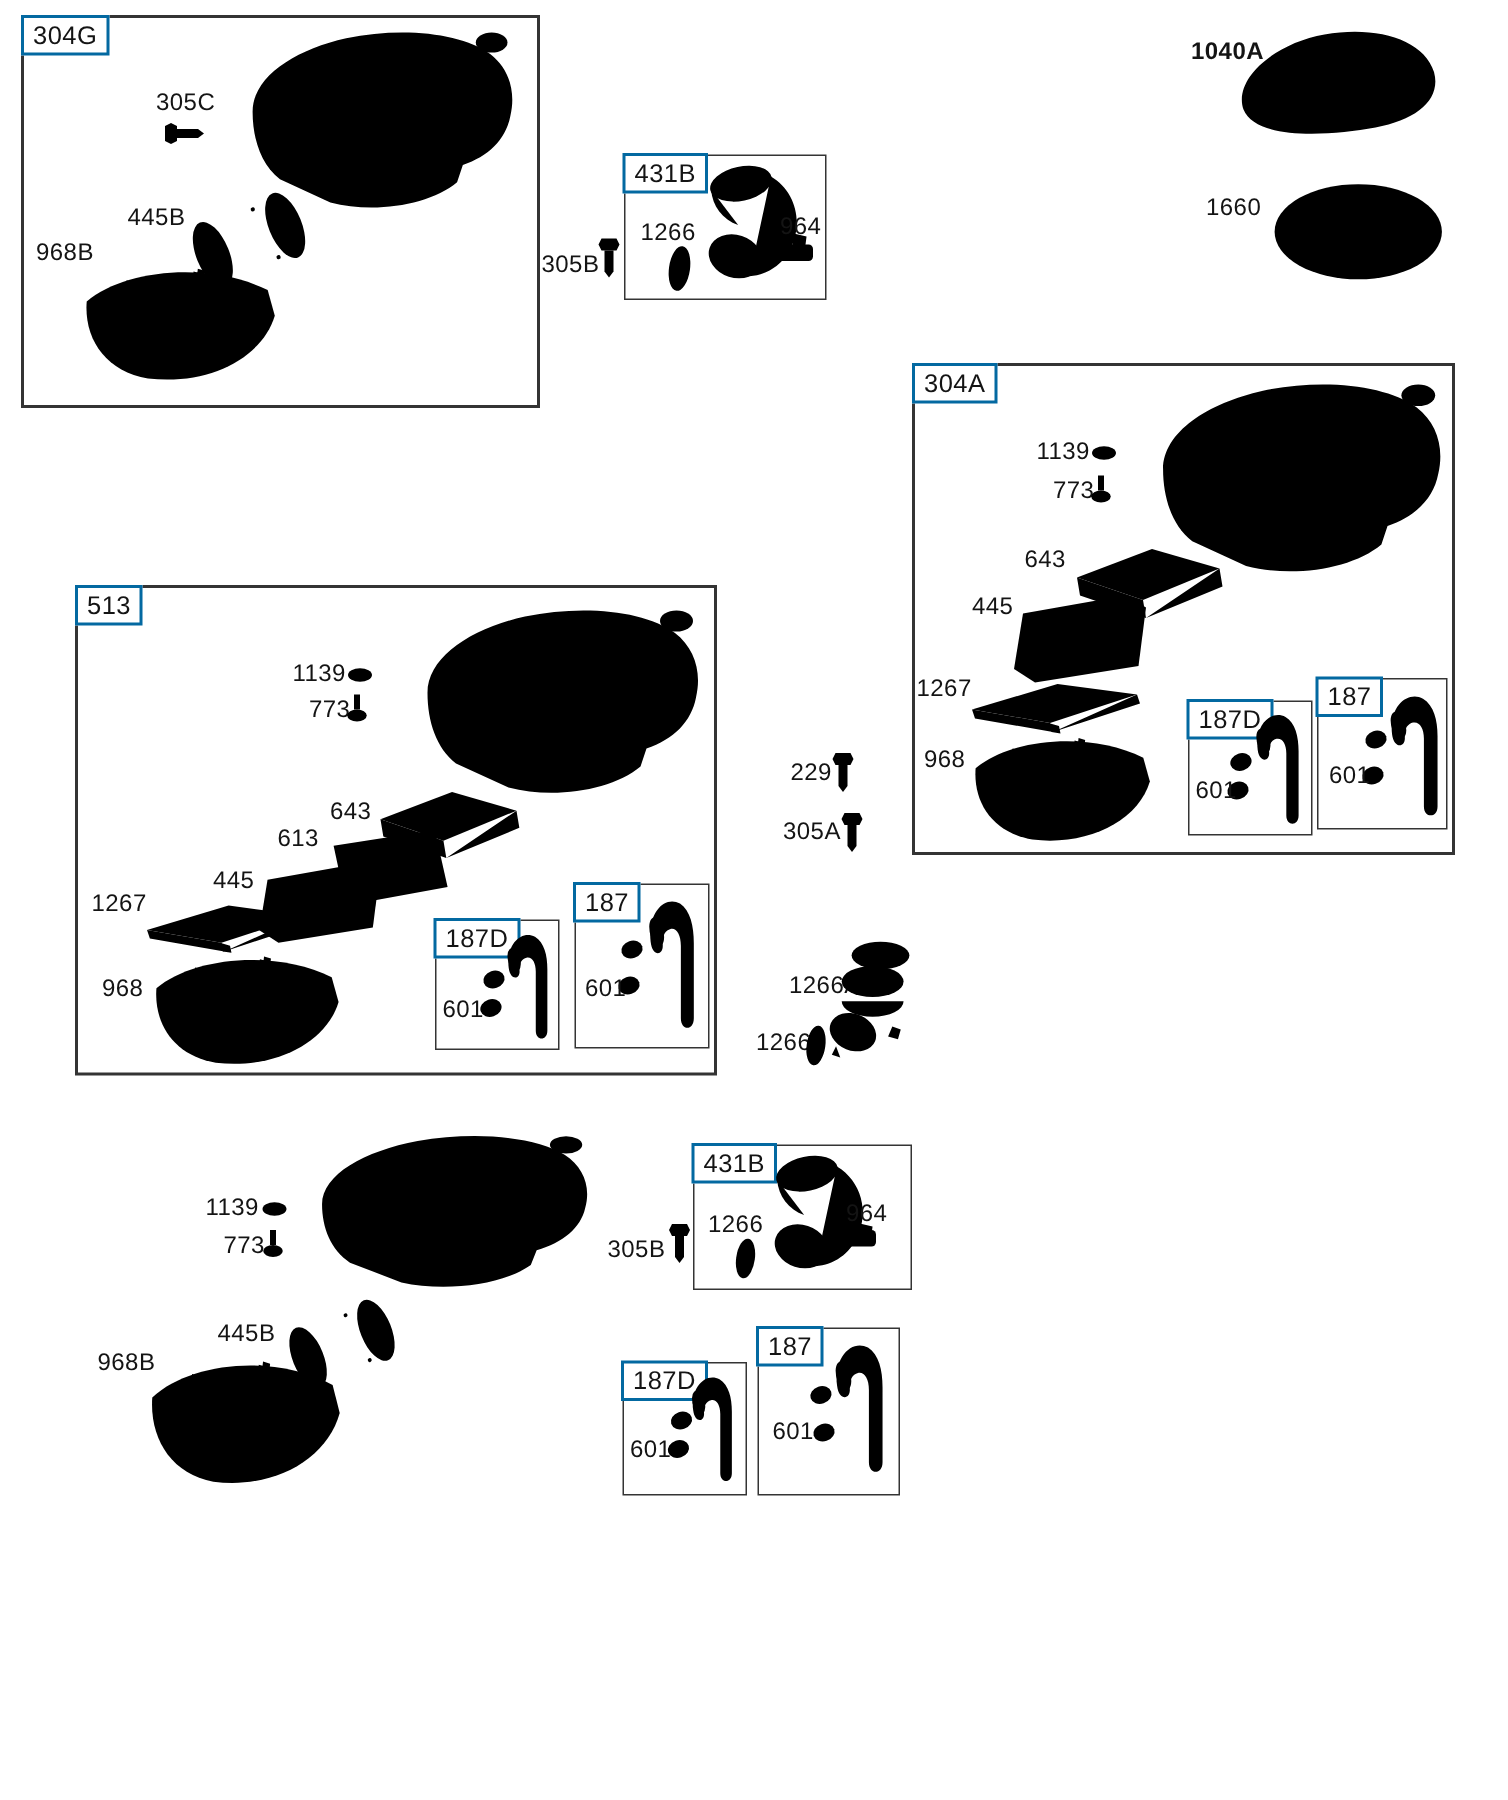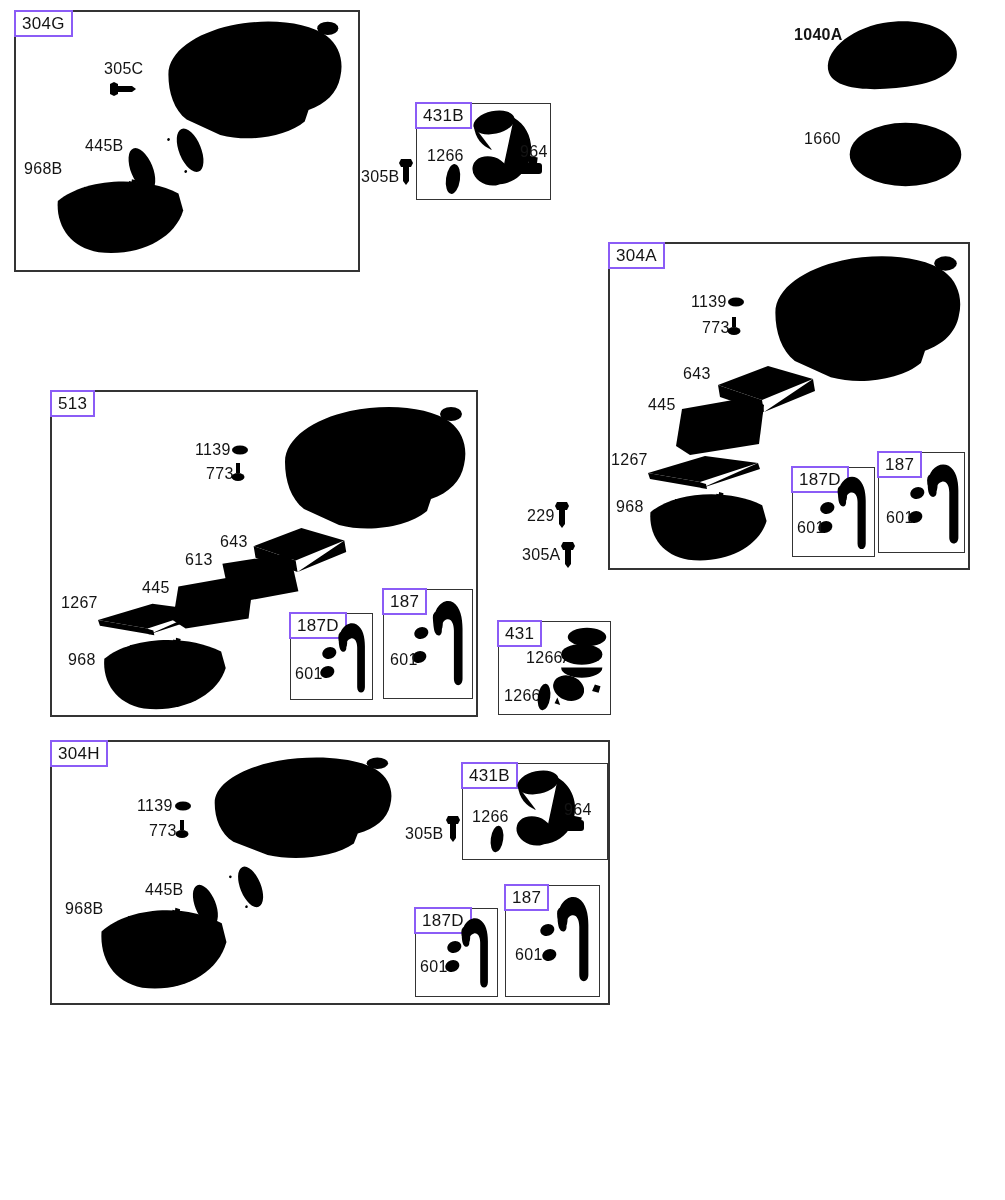--- a/index.html
+++ b/index.html
@@ -4,21 +4,21 @@
 <style>
   html,body { margin:0; padding:0; background:#fff; }
   #page {
     position:relative; width:1005px; height:1200px; background:#ffffff;
     font-family:"Liberation Sans", sans-serif; color:#141414; overflow:hidden;
   }
   .box { position:absolute; border:2px solid #343434; box-sizing:border-box; }
   .box.inner { border-width:1.5px;padding-left:20px; }
   .tag {
     position:absolute; top:-2px; left:-2px; background:#ffffff;
-    border:2px solid #8b5cf6; padding:0 6px; font-size:17px; line-height:23px;
+    border:2px solid #0369a1; padding:0 6px; font-size:17px; line-height:23px;
     white-space:nowrap; letter-spacing:0.3px;
   }
   .lbl { position:absolute; font-size:16px; line-height:18px; white-space:nowrap; letter-spacing:0.3px; }
   .art { position:absolute; }
   #symdefs { position:absolute; width:0; height:0; overflow:hidden; }
 </style>
 </head>
 <body>
 
 <svg id="symdefs" aria-hidden="true">
@@ -327,38 +327,32 @@
 
   <span class="lbl" style="left:527px; top:507px;">229</span>
   <svg class="art" style="left:553px; top:500px;" width="18" height="30" viewBox="0 0 18 30">
       <use href="#sym-screw"></use>
     </svg>
   <span class="lbl" style="left:522px; top:546px;">305A</span>
   <svg class="art" style="left:559px; top:540px;" width="18" height="30" viewBox="0 0 18 30">
       <use href="#sym-screw"></use>
     </svg>
 
-  <div class="box inner" style="left:498px; top:621px; width:113px; height:94px;">
-    <span class="tag">431</span>
-  </div>
   <span class="lbl" style="left:526px; top:649px;">1266A</span>
   <svg class="art" style="left:565px; top:625px;" width="44" height="24" viewBox="0 0 48 26">
       <use href="#sym-oring-lg"></use>
     </svg>
   <svg class="art" style="left:548px; top:638px;" width="60" height="74" viewBox="0 0 64 76">
       <use href="#sym-spacer"></use>
     </svg>
   <span class="lbl" style="left:504px; top:687px;">1266</span>
   <svg class="art" style="left:534px; top:681px;" width="20" height="32" viewBox="0 0 22 36">
       <use href="#sym-oring"></use>
     </svg>
 
-  <div class="box" style="left:50px; top:740px; width:560px; height:265px;">
-    <span class="tag">304H</span>
-  </div>
   <svg class="art" style="left:200px; top:750px;" width="196" height="124" viewBox="0 0 200 150" preserveAspectRatio="none">
       <use href="#sym-housing"></use>
     </svg>
   <span class="lbl" style="left:137px; top:797px;">1139</span>
   <svg class="art" style="left:173px; top:800px;" width="20" height="12" viewBox="0 0 20 12">
       <use href="#sym-washer"></use>
     </svg>
   <span class="lbl" style="left:149px; top:822px;">773</span>
   <svg class="art" style="left:174px; top:818px;" width="16" height="22" viewBox="0 0 16 22">
       <use href="#sym-plug"></use>

